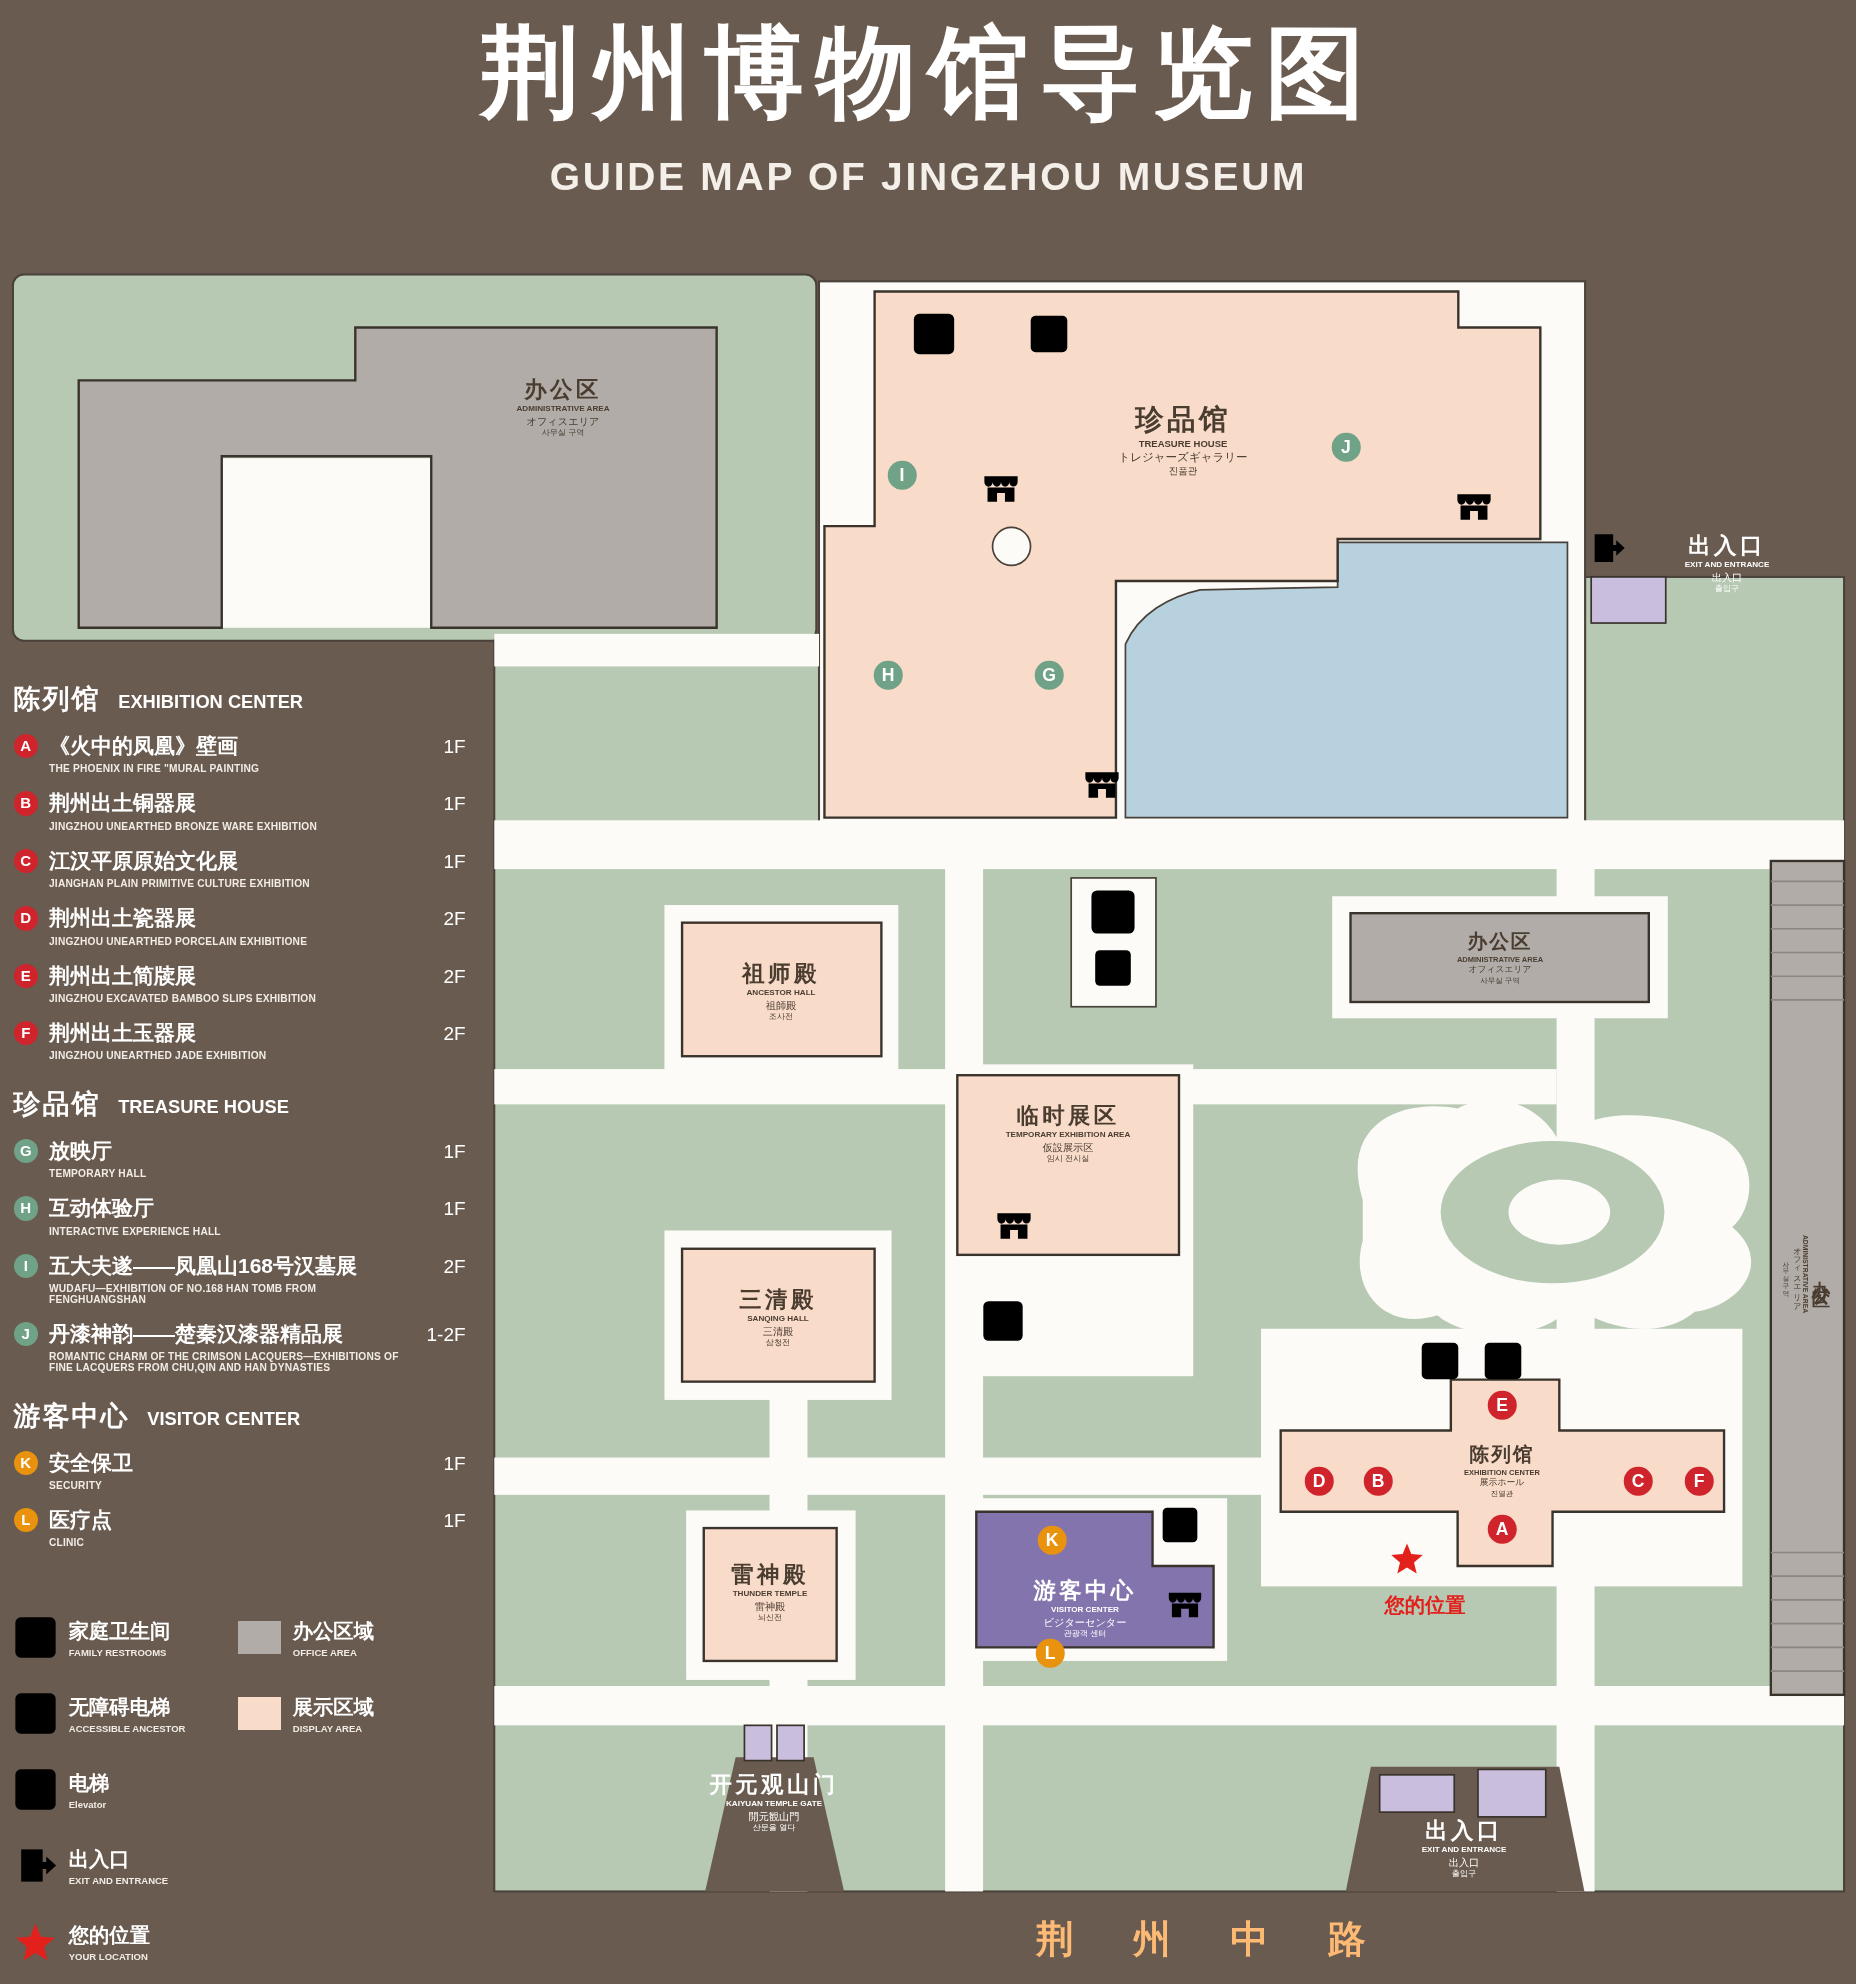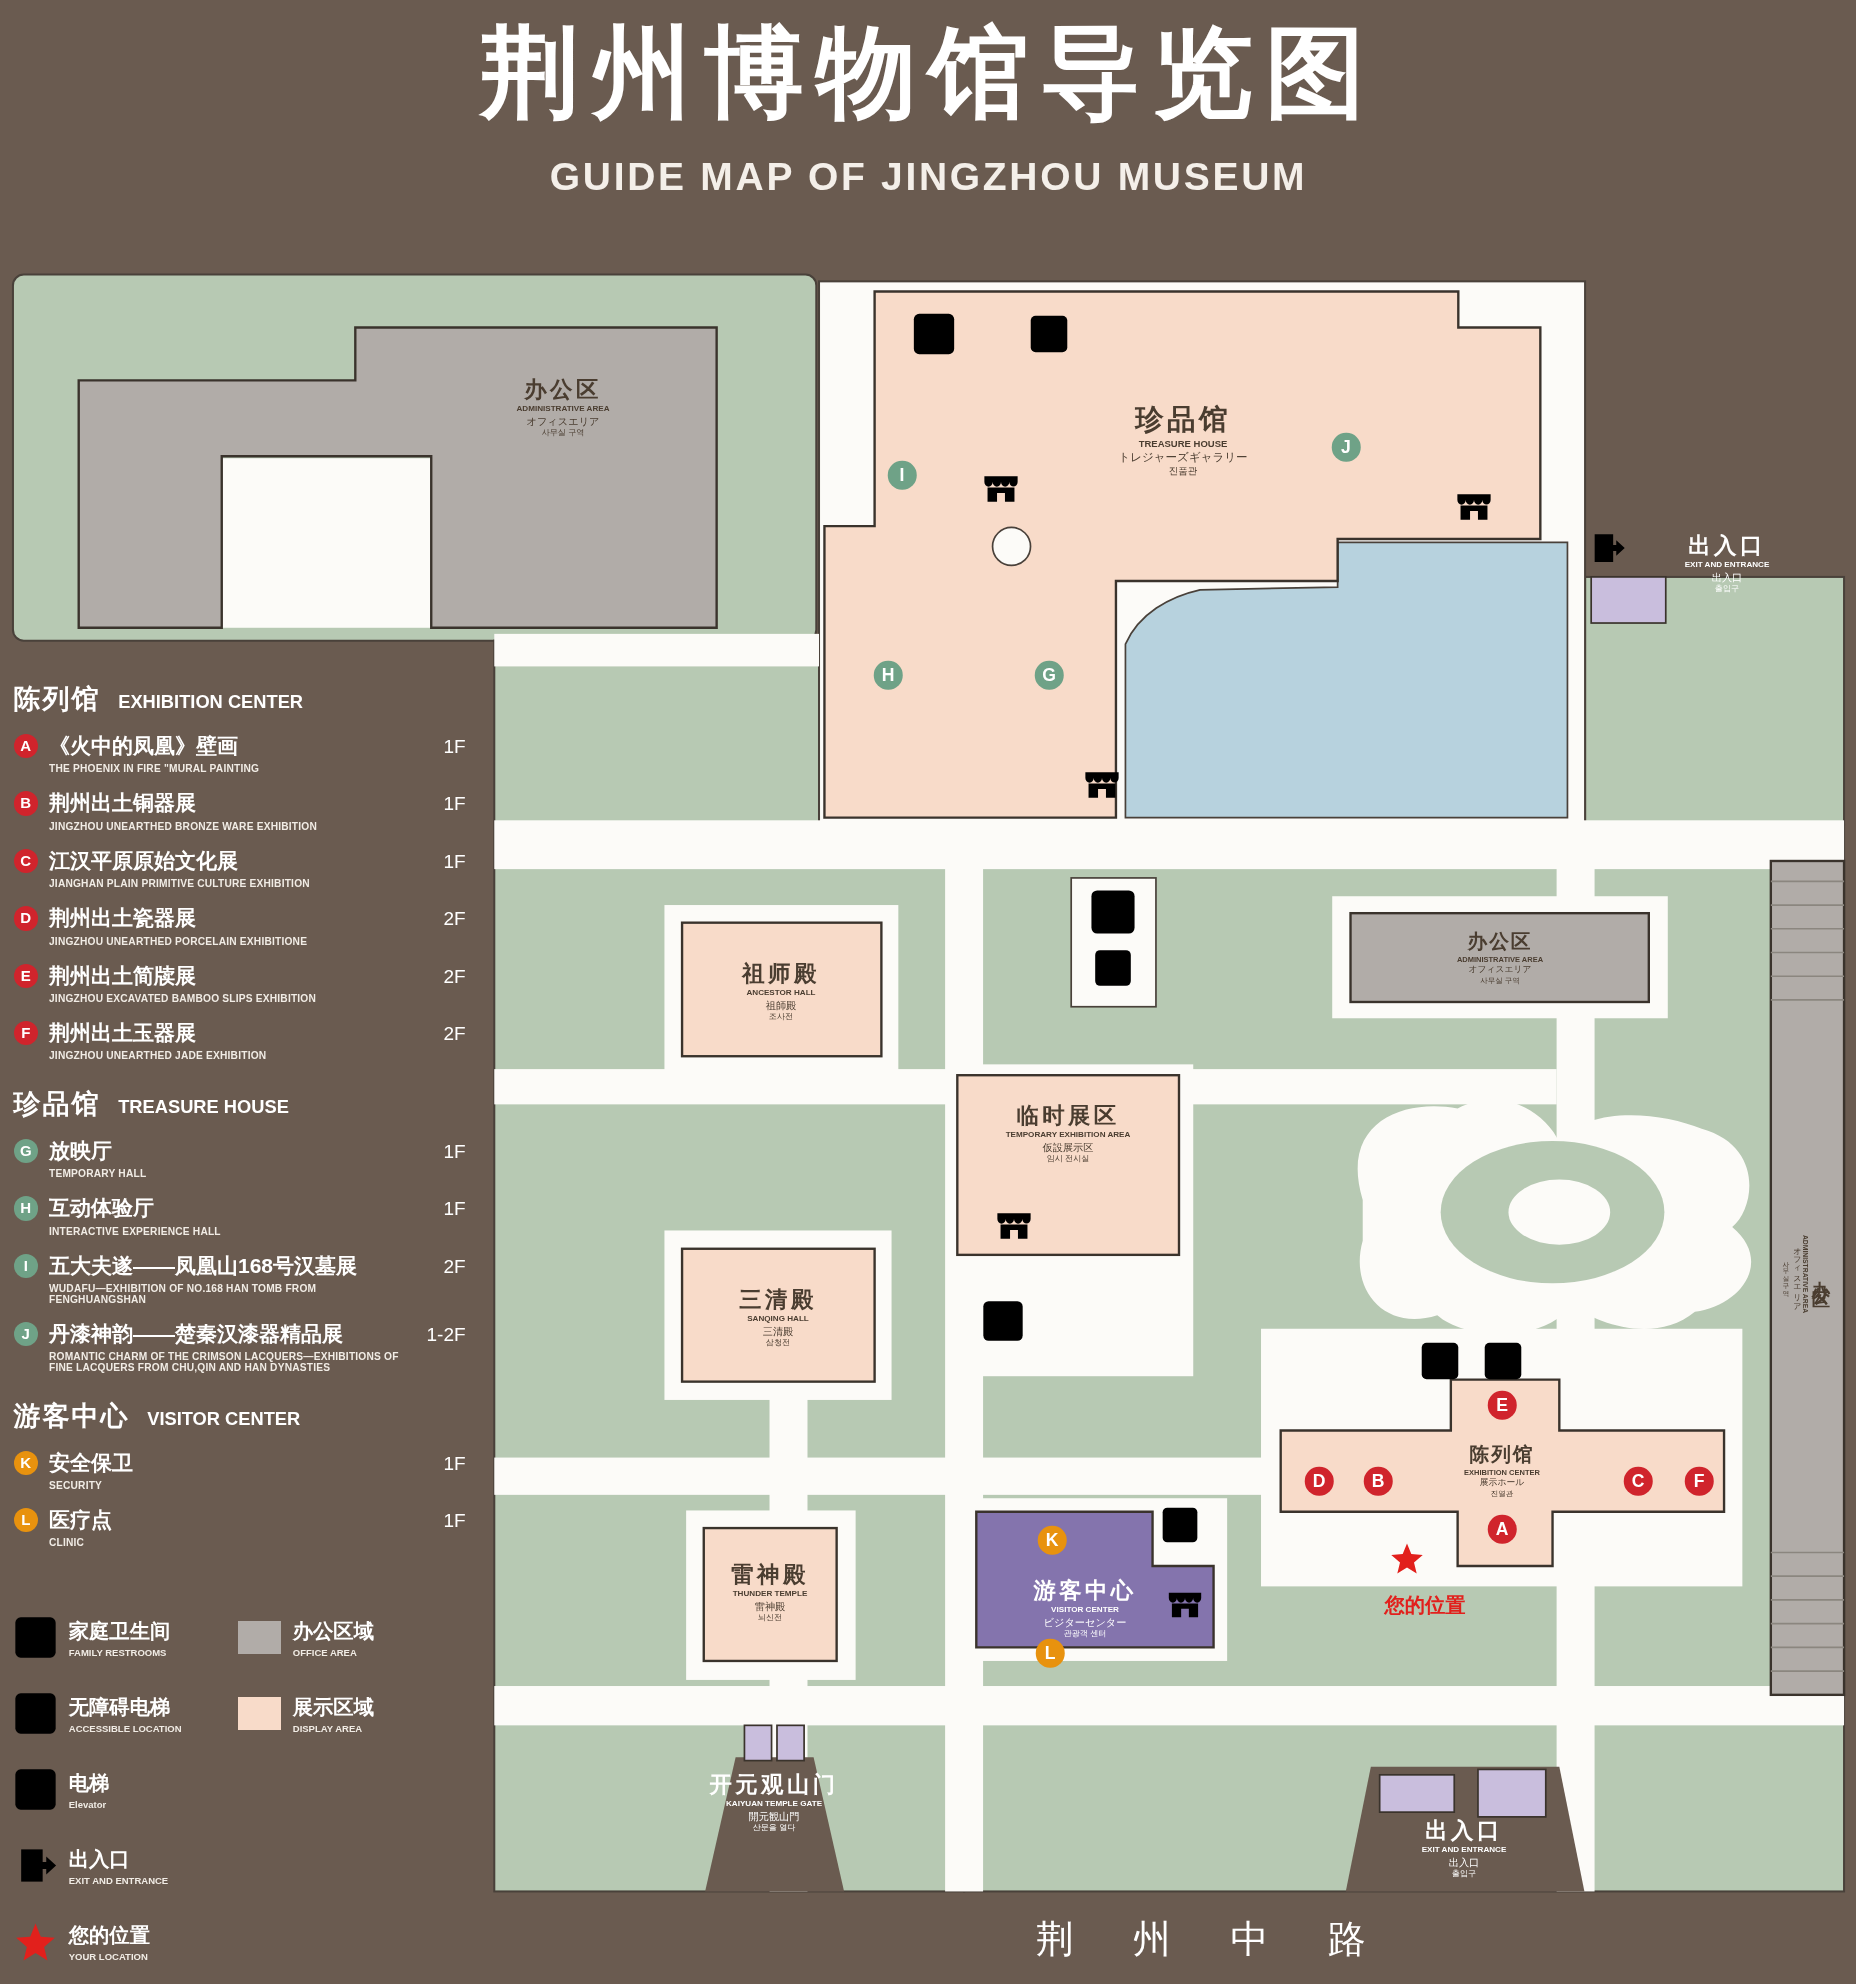--- a/index.html
+++ b/index.html
@@ -36,21 +36,21 @@
   .mlabel .l2{font-weight:bold;}
   .sz-xl .l1{font-size:28.5px}.sz-xl .l2{font-size:9.5px}.sz-xl .l3{font-size:11.5px}.sz-xl .l4{font-size:9.5px}
   .sz-lg .l1{font-size:22.4px}.sz-lg .l2{font-size:8.1px}.sz-lg .l3{font-size:10.2px}.sz-lg .l4{font-size:8.1px}
   .sz-md .l1{font-size:19.7px;letter-spacing:2px}.sz-md .l2{font-size:7.5px}.sz-md .l3{font-size:8.8px}.sz-md .l4{font-size:7.5px}
   .on-dark{color:#ffffff;}
   .vlabel{position:absolute;transform:translate(-50%,-50%);writing-mode:vertical-rl;color:#4a3d30;text-align:center;}
   .vlabel .l1{font-size:18.3px;font-weight:bold;letter-spacing:5.4px;}
   .vlabel .l2{font-size:6.8px;font-weight:bold;}
   .vlabel .l3{font-size:8.1px;}
   .vlabel .l4{font-size:6.8px;}
-  .road-label{position:absolute;transform:translate(-50%,-50%);color:#ffffff;font-size:38px;font-weight:normal;letter-spacing:24.4px;white-space:nowrap;}
+  .road-label{position:absolute;transform:translate(-50%,-50%);color:#fdba74;font-size:38px;font-weight:bold;letter-spacing:24.4px;white-space:nowrap;}
   .loc-label{position:absolute;transform:translate(-50%,-50%);color:#e2201c;font-size:20.3px;font-weight:bold;white-space:nowrap;}
 
   
   .mk{position:absolute;width:28.5px;height:28.5px;border-radius:50%;color:#fff;font-weight:bold;font-size:17.6px;display:flex;align-items:center;justify-content:center;transform:translate(-50%,-50%);}
   .mk.red{background:#d0242c}.mk.green{background:#6fa287}.mk.orange{background:#e8920e}
 
   
   .micon{position:absolute;transform:translate(-50%,-50%);}
 
   
@@ -450,21 +450,21 @@
           <div class="zh">家庭卫生间</div>
           <div class="en">FAMILY RESTROOMS</div>
         </div>
     </div>
     <div class="sym-item">
       <svg class="sym-icon icon-line" viewBox="0 0 64 64" width="43" height="43">
           <use href="#sym-access"></use>
         </svg>
       <div class="sym-text">
           <div class="zh">无障碍电梯</div>
-          <div class="en">ACCESSIBLE LOCATION</div>
+          <div class="en">ACCESSIBLE ANCESTOR</div>
         </div>
     </div>
     <div class="sym-item">
       <svg class="sym-icon icon-line" viewBox="0 0 64 64" width="43" height="43">
           <use href="#sym-elev"></use>
         </svg>
       <div class="sym-text">
           <div class="zh">电梯</div>
           <div class="en">Elevator</div>
         </div>

